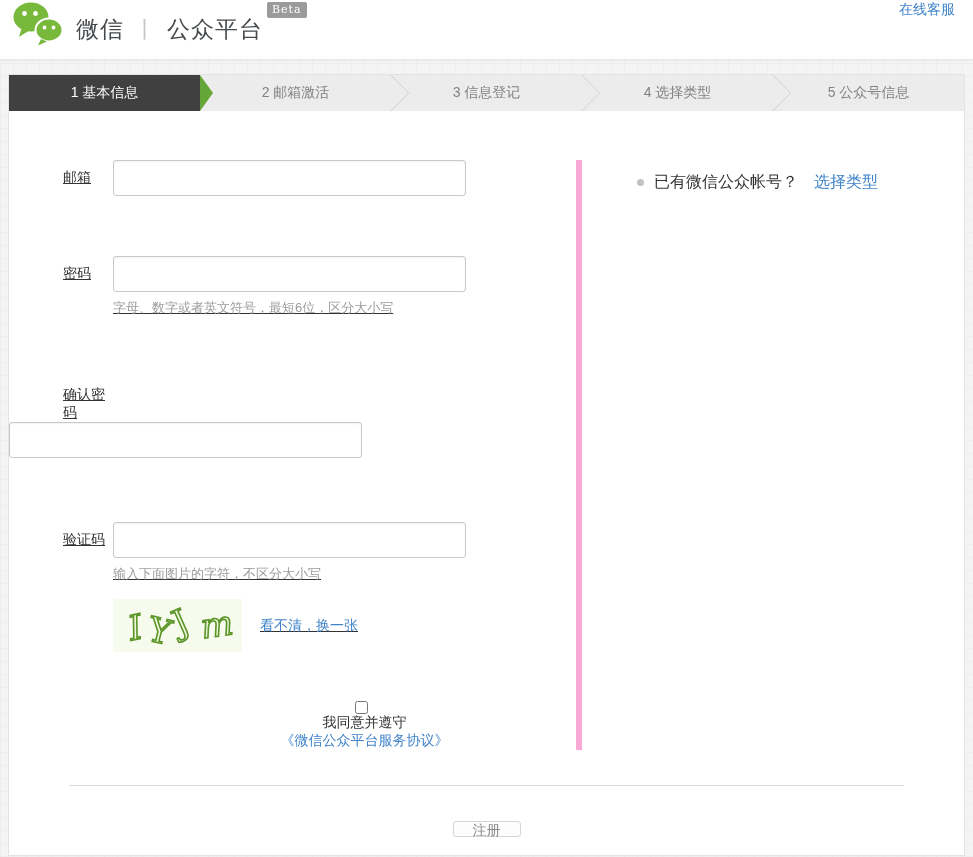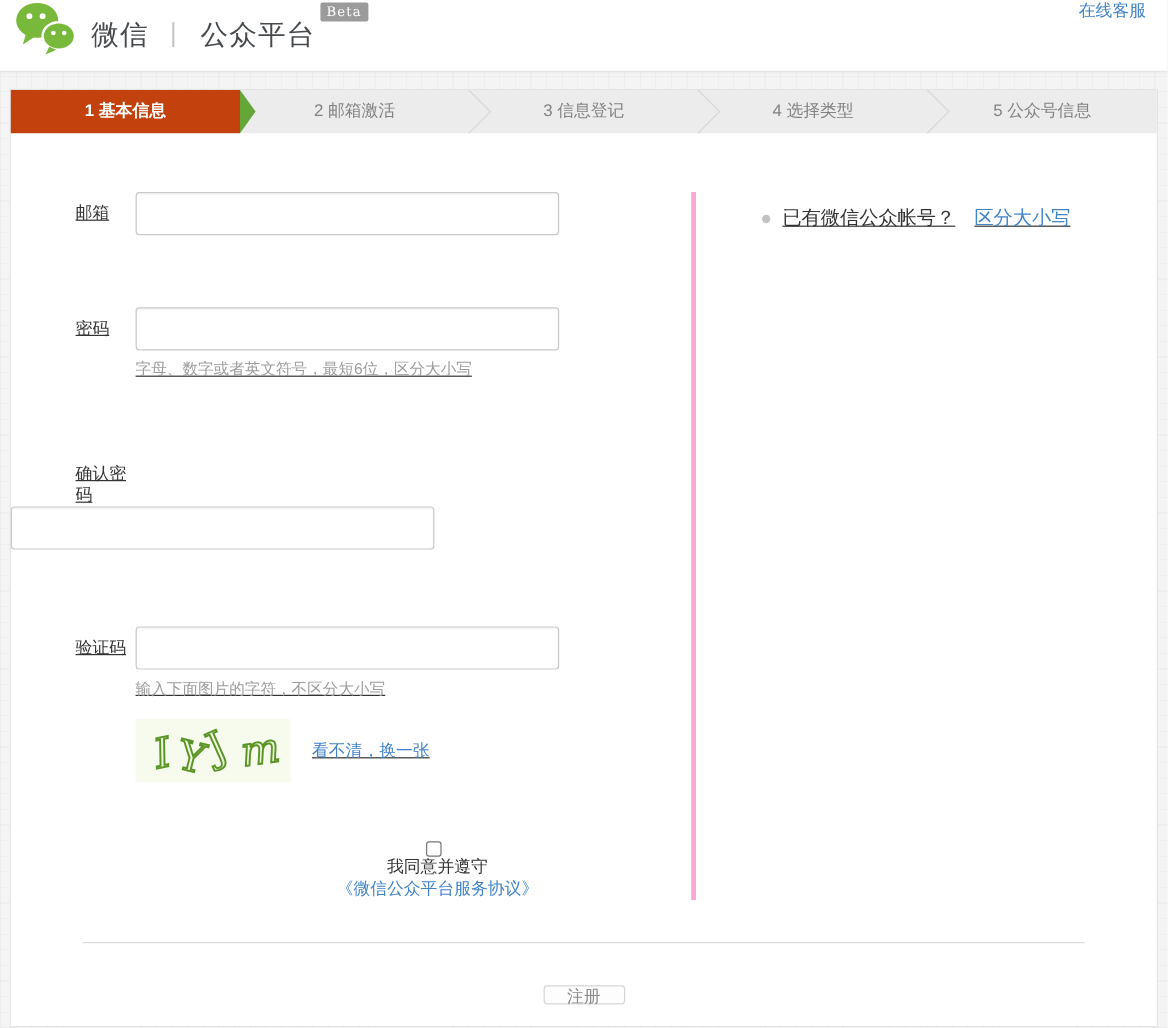--- a/index.html
+++ b/index.html
@@ -49,31 +49,31 @@
   .step {
     flex:1; display:flex; align-items:center; justify-content:center;
     font-size:14px; color:#828282; position:relative;
   }
   .step .chev {
     position:absolute; left:-13px; top:50%; margin-top:-13px;
     width:26px; height:26px;
     border-top:1px solid #d8d8d8; border-right:1px solid #d8d8d8;
     transform:rotate(45deg); pointer-events:none;
   }
-  .step.active { background:#c2410c; color:#fff; z-index:2;font-weight:bold; }
+  .step.active { background:#404040; color:#fff; z-index:2; }
   .step.active::after {
     content:""; position:absolute; right:-13px; top:0;
     border-top:18px solid transparent; border-bottom:18px solid transparent;
     border-left:13px solid #65a639;
   }
 
   
   .columns { display:flex; padding-top:49px; }
   .col-left { width:567px; }
-  .col-right { flex:1; border-left:4px solid #f9a8d4; min-height:575px; padding:12px 0 0 55px;text-decoration:underline; }
+  .col-right { flex:1; border-left:6px solid #f9a8d4; min-height:575px; padding:12px 0 0 55px; }
 
   .field { display:flex; margin-bottom:60px;text-decoration:underline; }
   .field .flabel { width:104px; padding-left:54px; padding-top:9px; font-size:14px; color:#333; }
   .txt {
     width:353px; height:36px; border:1px solid #c9c9c9; border-radius:3px;
     box-shadow:inset 0 1px 2px rgba(0,0,0,0.06);
     font-size:14px; padding:0 8px; color:#333; background:#fff; outline:none;
   }
   .hint { font-size:13px; color:#9c9c9c; margin-top:7px; }
   .field.f3 { margin-bottom:64px;flex-direction:column; }
@@ -202,21 +202,21 @@
         <input type="checkbox" style="">
         <span>我同意并遵守</span>
         <a class="link">《微信公众平台服务协议》</a>
       </div>
     </div>
 
     <div class="col-right">
       <div class="aside-row">
         <span class="bullet"></span>
         <span class="q">已有微信公众帐号？</span>
-        <a class="link">区分大小写</a>
+        <a class="link">选择类型</a>
       </div>
     </div>
   </div>
 
   <div class="bottom-divider"></div>
 
   <div class="submit-wrap">
     <button class="btn-submit">注册</button>
   </div>
 </div>

